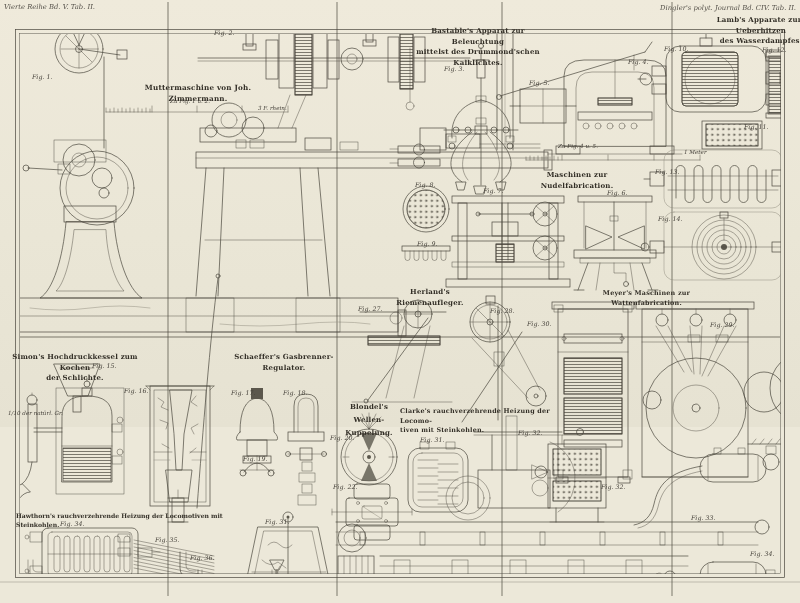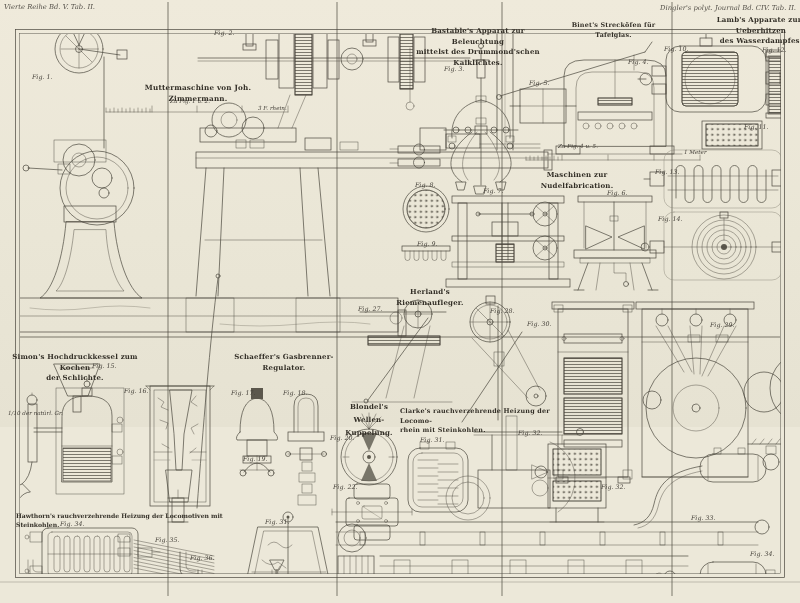--- a/index.html
+++ b/index.html
@@ -694,32 +694,32 @@
   </g>
 </svg>
 
 <div id="text-layer">
   <span class="hdr" style="left:4px;top:3px;">Vierte Reihe Bd. V. Tab. II.</span>
   <span class="hdr" style="left:618px;top:4px;width:178px;text-align:right;">Dingler's polyt. Journal Bd. CIV. Tab. II.</span>
 
 <span class="title" id="title-muttermaschine" style="left: 128px; top: 83px; width: 140px;">Muttermaschine von Joh. Zimmermann.</span>
       <span class="title" id="title-bastable" style="left: 404px; top: 26px; width: 148px;">Bastable's Apparat zur Beleuchtung
 mittelst des Drummond'schen Kalklichtes.</span>
-      <span class="title" id="title-binet" style="left: 556px; top: 21px; width: 115px;">Binet's Strecköfen für Tafelglas.</span>
       <span class="title" id="title-lamb" style="left: 704px; top: 15px; width: 114px;">Lamb's Apparate zum Ueberhitzen
 des Wasserdampfes.</span>
       <span class="title" id="title-nudel" style="left: 518px; top: 170px; width: 118px;">Maschinen zur Nudelfabrication.</span>
       <span class="title" id="title-herland" style="left: 376px; top: 287px; width: 108px;">Herland's Riemenaufleger.</span>
+      <span class="title" id="title-meyer" style="left: 574px; top: 289px; width: 145px;">Meyer's Maschinen zur Wattenfabrication.</span>
       <span class="title" id="title-simon" style="left: 12px; top: 352px; width: 126px;">Simon's Hochdruckkessel zum Kochen
 der Schlichte.</span>
       <span class="title" id="title-schaeffer" style="left: 226px; top: 352px; width: 116px;">Schaeffer's Gasbrenner-Regulator.</span>
       <span class="title" id="title-blondel" style="left: 334px; top: 401px; width: 70px;">Blondel's Wellen-
 Kuppelung.</span>
       <span class="title" id="title-clarke" style="left: 400px; top: 407px; width: 150px;">Clarke's rauchverzehrende Heizung der Locomo-
-rhein mit Steinkohlen.</span>
+tiven mit Steinkohlen.</span>
       <span class="title" id="title-hawthorn" style="left: 16px; top: 511px; width: 226px;">Hawthorn's rauchverzehrende Heizung der Locomotiven mit Steinkohlen.</span>
       <span class="caption" id="scale-fig1-2" style="left: 170px; top: 98px;">Zu Fig. 1 u. 2.</span>
       <span class="caption" id="scale-fig1-2-unit" style="left: 258px; top: 105px;">3 F. rhein.</span>
       <span class="caption" id="scale-fig4-5" style="left: 558px; top: 143px;">Zu Fig. 4 u. 5.</span>
       <span class="caption" id="scale-fig4-5-unit" style="left: 684px; top: 149px;">1 Meter</span>
       <span class="caption" id="simon-scale-note" style="left: 8px; top: 410px;">1/10 der natürl. Gr.</span>
       <span class="figlab" id="label-fig-1" style="left: 32px; top: 73px;">Fig. 1.</span>
       <span class="figlab" id="label-fig-2" style="left: 214px; top: 29px;">Fig. 2.</span>
       <span class="figlab" id="label-fig-3" style="left: 444px; top: 65px;">Fig. 3.</span>
       <span class="figlab" id="label-fig-5" style="left: 529px; top: 79px;">Fig. 5.</span>

